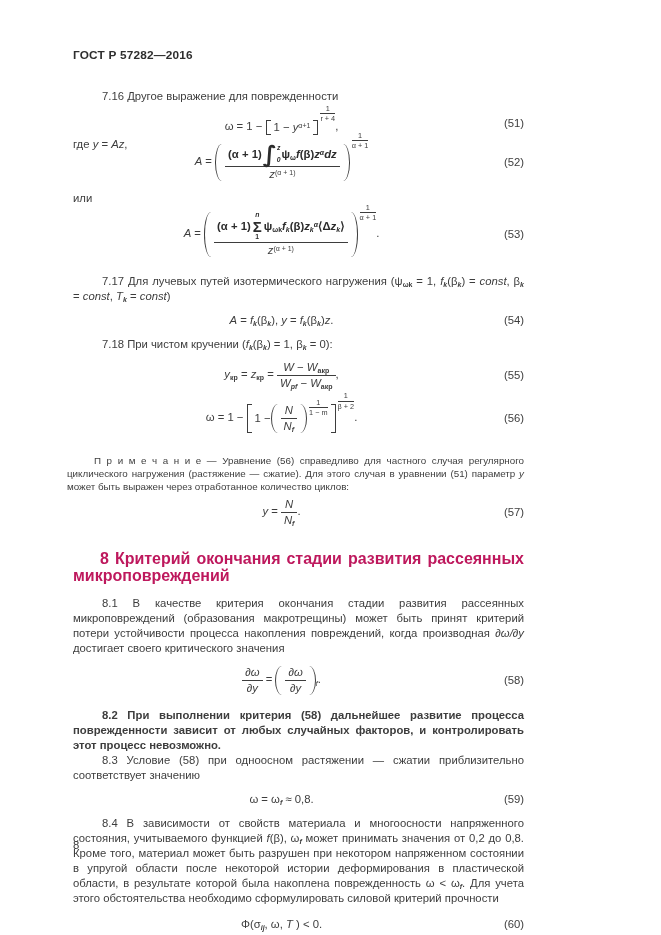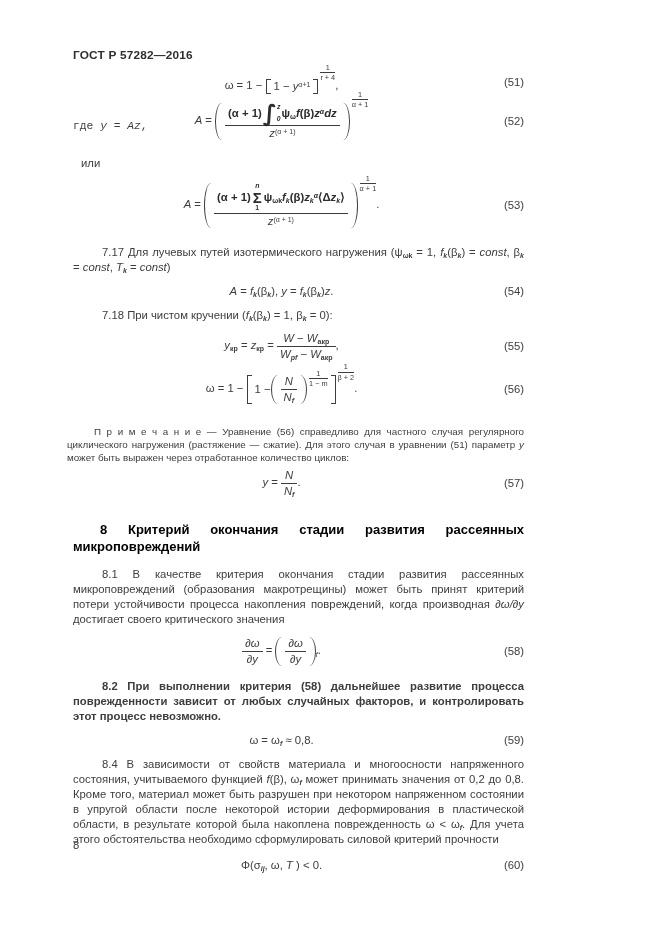--- a/index.html
+++ b/index.html
@@ -7,30 +7,30 @@
     position:relative; width:580px; height:935px; box-sizing:border-box;
     padding:48px 56px 0 73px; overflow:hidden;
     font-family:"Liberation Sans", sans-serif; font-size:11.3px; color:#3d3d3d;
     line-height:15px;
   }
   .doc-header { font-weight:bold; font-size:11.8px; color:#2e2e2e; letter-spacing:0.2px; }
   p { margin:0; text-align:justify; }
   .para { text-indent:29px; }
   .plain { text-indent:0; }
   .note-block { font-size:9.8px; line-height:13px; text-indent:27px; margin-left:-6px; }
-  .sec-heading { font-weight:bold; font-size:13px; color:#000000; text-indent:27px; line-height:17px; }
+  .sec-heading { font-weight:bold; font-size:16px; color:#be185d; text-indent:27px; line-height:17px; }
   .ital { font-style:italic; }
   sub { font-size:0.62em; vertical-align:-0.35em; line-height:0; }
   sup { font-size:0.62em; vertical-align:0.5em; line-height:0; }
 
   
   .eqrow { display:flex; align-items:center; position:relative; }
   .eqbody { flex:1; text-align:center; white-space:nowrap; }
   .eqnum { width:34px; text-align:right; flex:none; }
-  .leadin { position:absolute; left:0; top:23px;font-family:Liberation Mono, monospace; }
+  .leadin { position:absolute; left:0; top:0; }
 
   
   .frac { display:inline-block; vertical-align:middle; text-align:center; line-height:1.15; }
   .frac .fn { display:block; padding:0 3px 1px; border-bottom:1px solid #3d3d3d; }
   .frac .fd { display:block; padding:1px 3px 0; }
   .fn.flexn { display:flex; align-items:center; justify-content:center; }
   .boldnum { font-weight:bold; color:#2c2c2c; }
 
   
   .sfrac { display:inline-block; position:relative; font-size:7.3px; line-height:1.25;
@@ -60,21 +60,21 @@
   .sumwrap .limt { font-size:6.8px; font-style:italic; }
   .sumwrap .sumsym { font-size:15px; font-weight:bold; line-height:1; }
   .sumwrap .limb { font-size:6.8px; }
 
   .pagenum { position:absolute; left:73px; top:838px; font-size:11.3px; }
 
   
   .mt-p716 { margin-top:26px; }
   .m-eq51 { margin:9px 0 2px; }
   .m-eq52 { margin:2px 0; min-height:52px; }
-  .m-or   { margin:8px; }
+  .m-or   { margin:0; }
   .m-eq53 { margin:2px 0 4px; min-height:54px; }
   .mt-p717 { margin-top:12px; }
   .m-eq54 { margin:9px 0; }
   .mt-p718 { margin-top:5px; }
   .m-eq55 { margin:9px 0; }
   .m-eq56 { margin:8px 0; min-height:40px; }
   .mt-note { margin-top:15px; }
   .m-eq57 { margin:5px 0; }
   .mt-pafter { margin-top:7px; }
   .mt-h8 { margin-top:23px; }
@@ -85,20 +85,21 @@
   .mt-p84 { margin-top:9px; }
   .m-eq60 { margin:11px 0; }
 </style>
 </head>
 <body>
 
 <div class="page">
 
   <div class="doc-header">ГОСТ Р 57282—2016</div>
 
+  <p class="para mt-p716">7.16 Другое выражение для поврежденности</p>
 
   <div class="eqrow m-eq51">
     <div class="eqbody"><span>ω = 1 − </span><span class="grp">
           <span class="br-l"></span>
           <span><span>1 − </span><span style="font-style: italic;">y</span><sup>α+1</sup></span>
           <span class="br-r"></span>
         </span><span class="sfrac e-mid"><span class="fn">1</span><span class="fd">r + 4</span></span><span>,</span></div>
     <div class="eqnum">(51)</div>
   </div>
 
@@ -200,20 +201,21 @@
           <span class="frac">
             <span class="fn"><span style="font-style: italic;">∂ω</span></span>
             <span class="fd"><span style="font-style: italic;">∂y</span></span>
           </span>
           <span class="pa-r"></span>
         </span><sub class="ital">f</sub><span>.</span></div>
     <div class="eqnum">(58)</div>
   </div>
 
   <p class="para mt-p82">8.2 При выполнении критерия (58) дальнейшее развитие процесса поврежденности зависит от любых случайных факторов, и контролировать этот процесс невозможно.</p>
+  <p class="para">8.3 Условие (58) при одноосном растяжении — сжатии приблизительно соответствует значению</p>
 
   <div class="eqrow m-eq59">
     <div class="eqbody"><span>ω = ω</span><sub style="font-style: italic; font-weight: bold;">f</sub><span> ≈ 0,8.</span></div>
     <div class="eqnum">(59)</div>
   </div>
 
   <p class="para mt-p84"><span>8.4 В зависимости от свойств материала и многоосности напряженного состояния, учитываемого функцией </span><span style="font-style: italic;">f</span><span>(β), ω</span><sub style="font-style: italic; font-weight: bold;">f</sub><span> может принимать значения от 0,2 до 0,8. Кроме того, материал может быть разрушен при некотором напряженном состоянии в упругой области после некоторой истории деформирования в пластической области, в результате которой была накоплена поврежденность ω &lt; ω</span><sub style="font-style: italic; font-weight: bold;">f</sub><span>. Для учета этого обстоятельства необходимо сформулировать силовой критерий прочности</span></p>
 
   <div class="eqrow m-eq60">
     <div class="eqbody"><span>Φ(σ</span><sub style="font-style: italic; font-weight: bold;">ij</sub><span>, ω, </span><span style="font-style: italic;">T</span><span> ) &lt; 0.</span></div>

